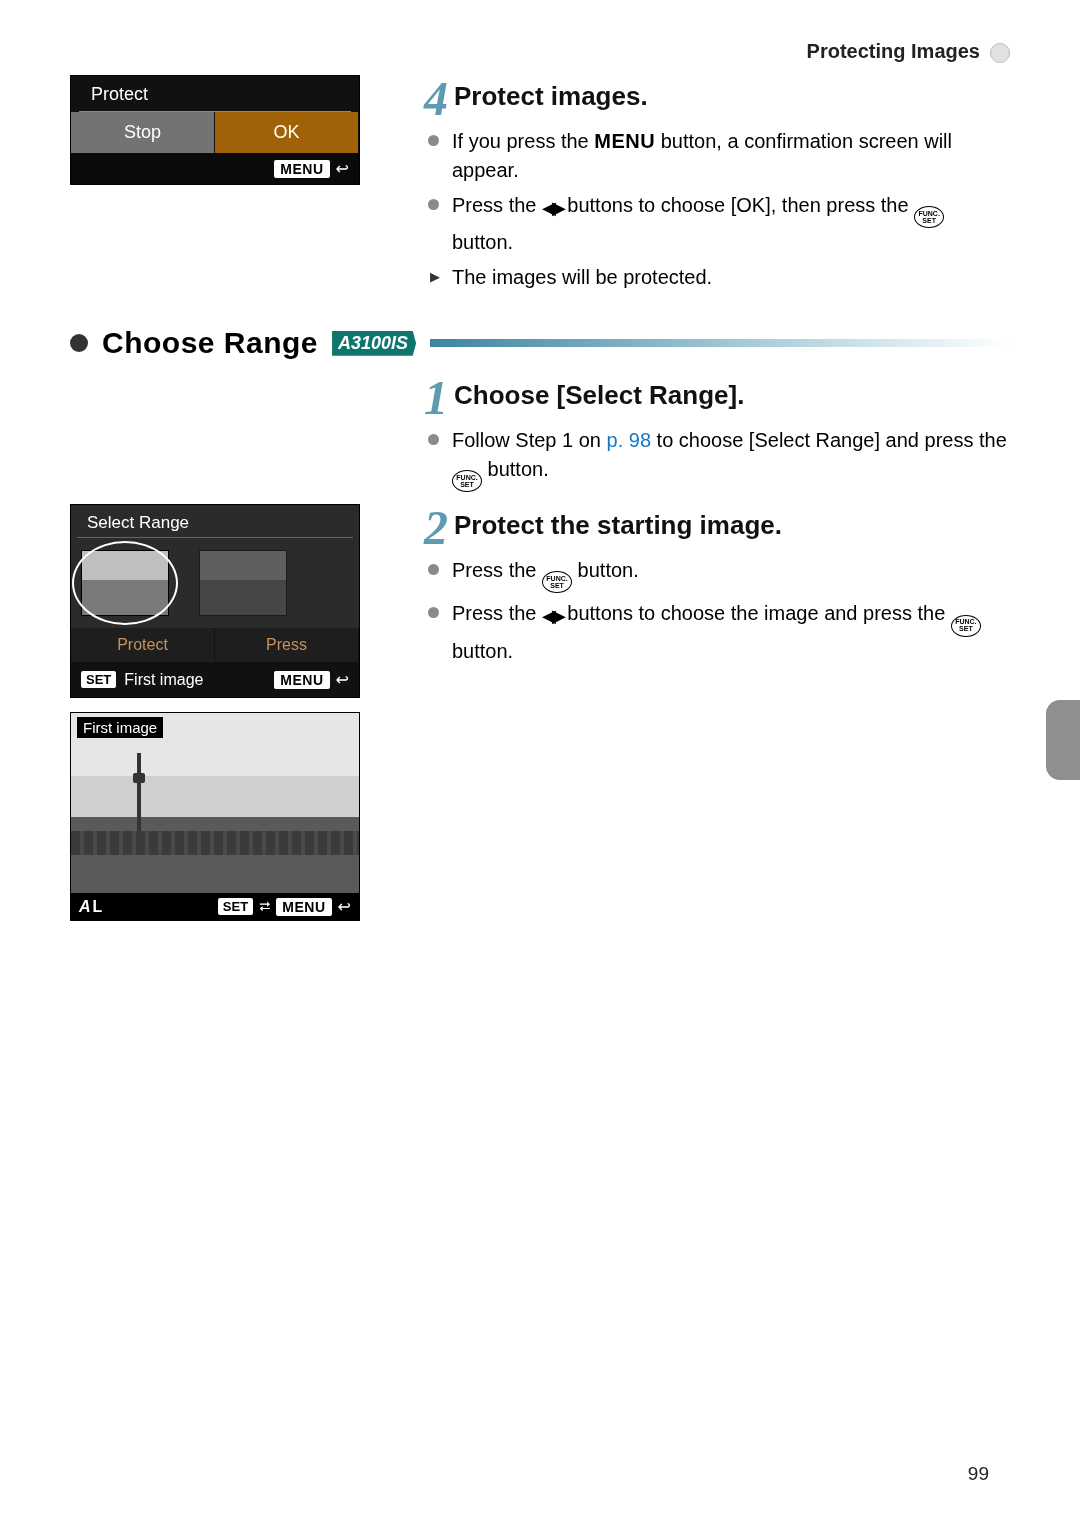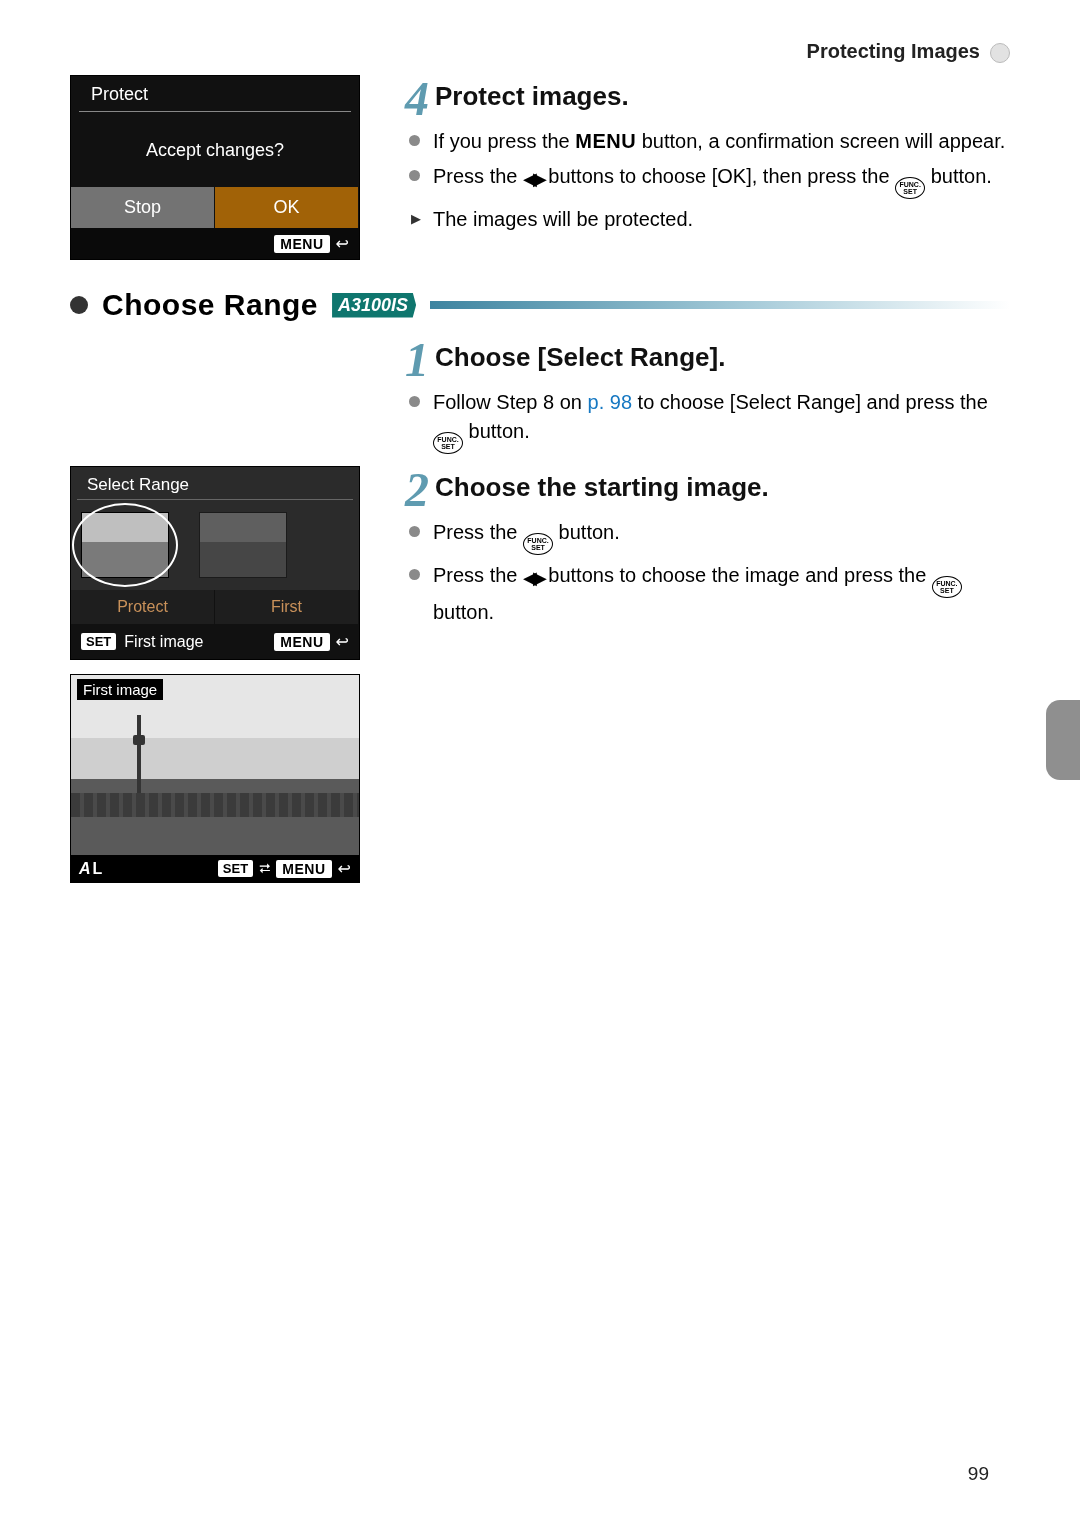--- a/index.html
+++ b/index.html
@@ -18,21 +18,21 @@
     display: flex; justify-content: flex-end; align-items: flex-end;
     gap: 10px; margin-bottom: 12px;
   }
   .header-title { font-weight: bold; font-size: 20px; color:#222; }
   .header-dot {
     width: 20px; height: 20px; border-radius: 50%;
     background: #e2e2e2; border: 1px solid #bbb;
   }
 
   
-  .row { display: flex; gap: 13px; }
+  .row { display: flex; gap: 32px; }
   .col-left { width: 310px; flex: 0 0 310px; }
   .col-right { flex: 1; }
 
   
   .lcd {
     background: #111; color: #fff; width: 290px; border:1px solid #000;
     font-family: Arial, sans-serif;
   }
   .lcd .lcd-title {
     padding: 8px 12px 6px; font-size: 18px; border-bottom: 1px solid #888; margin: 0 8px;
@@ -175,21 +175,20 @@
 
   <div class="header-row">
     <span class="header-title">Protecting Images</span>
     <span class="header-dot"></span>
   </div>
 
   <div class="row">
     <div class="col-left">
       <div class="lcd">
         <div class="lcd-title">Protect</div>
-        <div class="lcd-msg">Accept changes?</div>
         <div class="lcd-buttons">
           <div class="lcd-btn">Stop</div>
           <div class="lcd-btn sel">OK</div>
         </div>
         <div class="lcd-foot">
           <span class="menu-box">MENU</span>
           <span class="return-icon">↩</span>
         </div>
       </div>
     </div>
@@ -223,40 +222,40 @@
 
   <div class="row">
     <div class="col-left"></div>
     <div class="col-right">
       <div class="step">
         <div class="step-num">1</div>
         <div class="step-title">Choose [Select Range].</div>
       </div>
       <ul class="bullets">
         <li>
-          <span>Follow Step 8 on </span><span class="link">p. 98</span><span> to choose [Select Range] and press the </span><span class="icon-funcset">
+          <span>Follow Step 1 on </span><span class="link">p. 98</span><span> to choose [Select Range] and press the </span><span class="icon-funcset">
               <span>FUNC.</span>
               <span>SET</span>
             </span><span> button.</span>
         </li>
       </ul>
     </div>
   </div>
 
   <div class="row" style="margin-top:6px;">
     <div class="col-left">
       <div class="lcd2">
         <div class="lcd2-title">Select Range</div>
         <div class="thumb-area">
           <div class="thumb sel"></div>
           <div class="thumb" style="opacity:.35"></div>
         </div>
         <div class="btn-row">
           <div class="btn-half">Protect</div>
-          <div class="btn-half">First</div>
+          <div class="btn-half">Press</div>
         </div>
         <div class="foot">
           <span class="foot-left">
             <span class="set-box">SET</span>
             <span>First image</span>
           </span>
           <span class="foot-right">
             <span class="menu-box">MENU</span>
             <span class="return-icon">↩</span>
           </span>
@@ -282,21 +281,21 @@
             <span class="menu-box">MENU</span>
             <span class="return-icon">↩</span>
           </span>
         </div>
       </div>
     </div>
 
     <div class="col-right">
       <div class="step">
         <div class="step-num">2</div>
-        <div class="step-title">Choose the starting image.</div>
+        <div class="step-title">Protect the starting image.</div>
       </div>
       <ul class="bullets">
         <li>
           <span>Press the </span><span class="icon-funcset">
               <span>FUNC.</span>
               <span>SET</span>
             </span><span> button.</span>
         </li>
         <li>
           <span>Press the </span><span class="icon-lr">◀▶</span><span> buttons to choose the image and press the </span><span class="icon-funcset">

